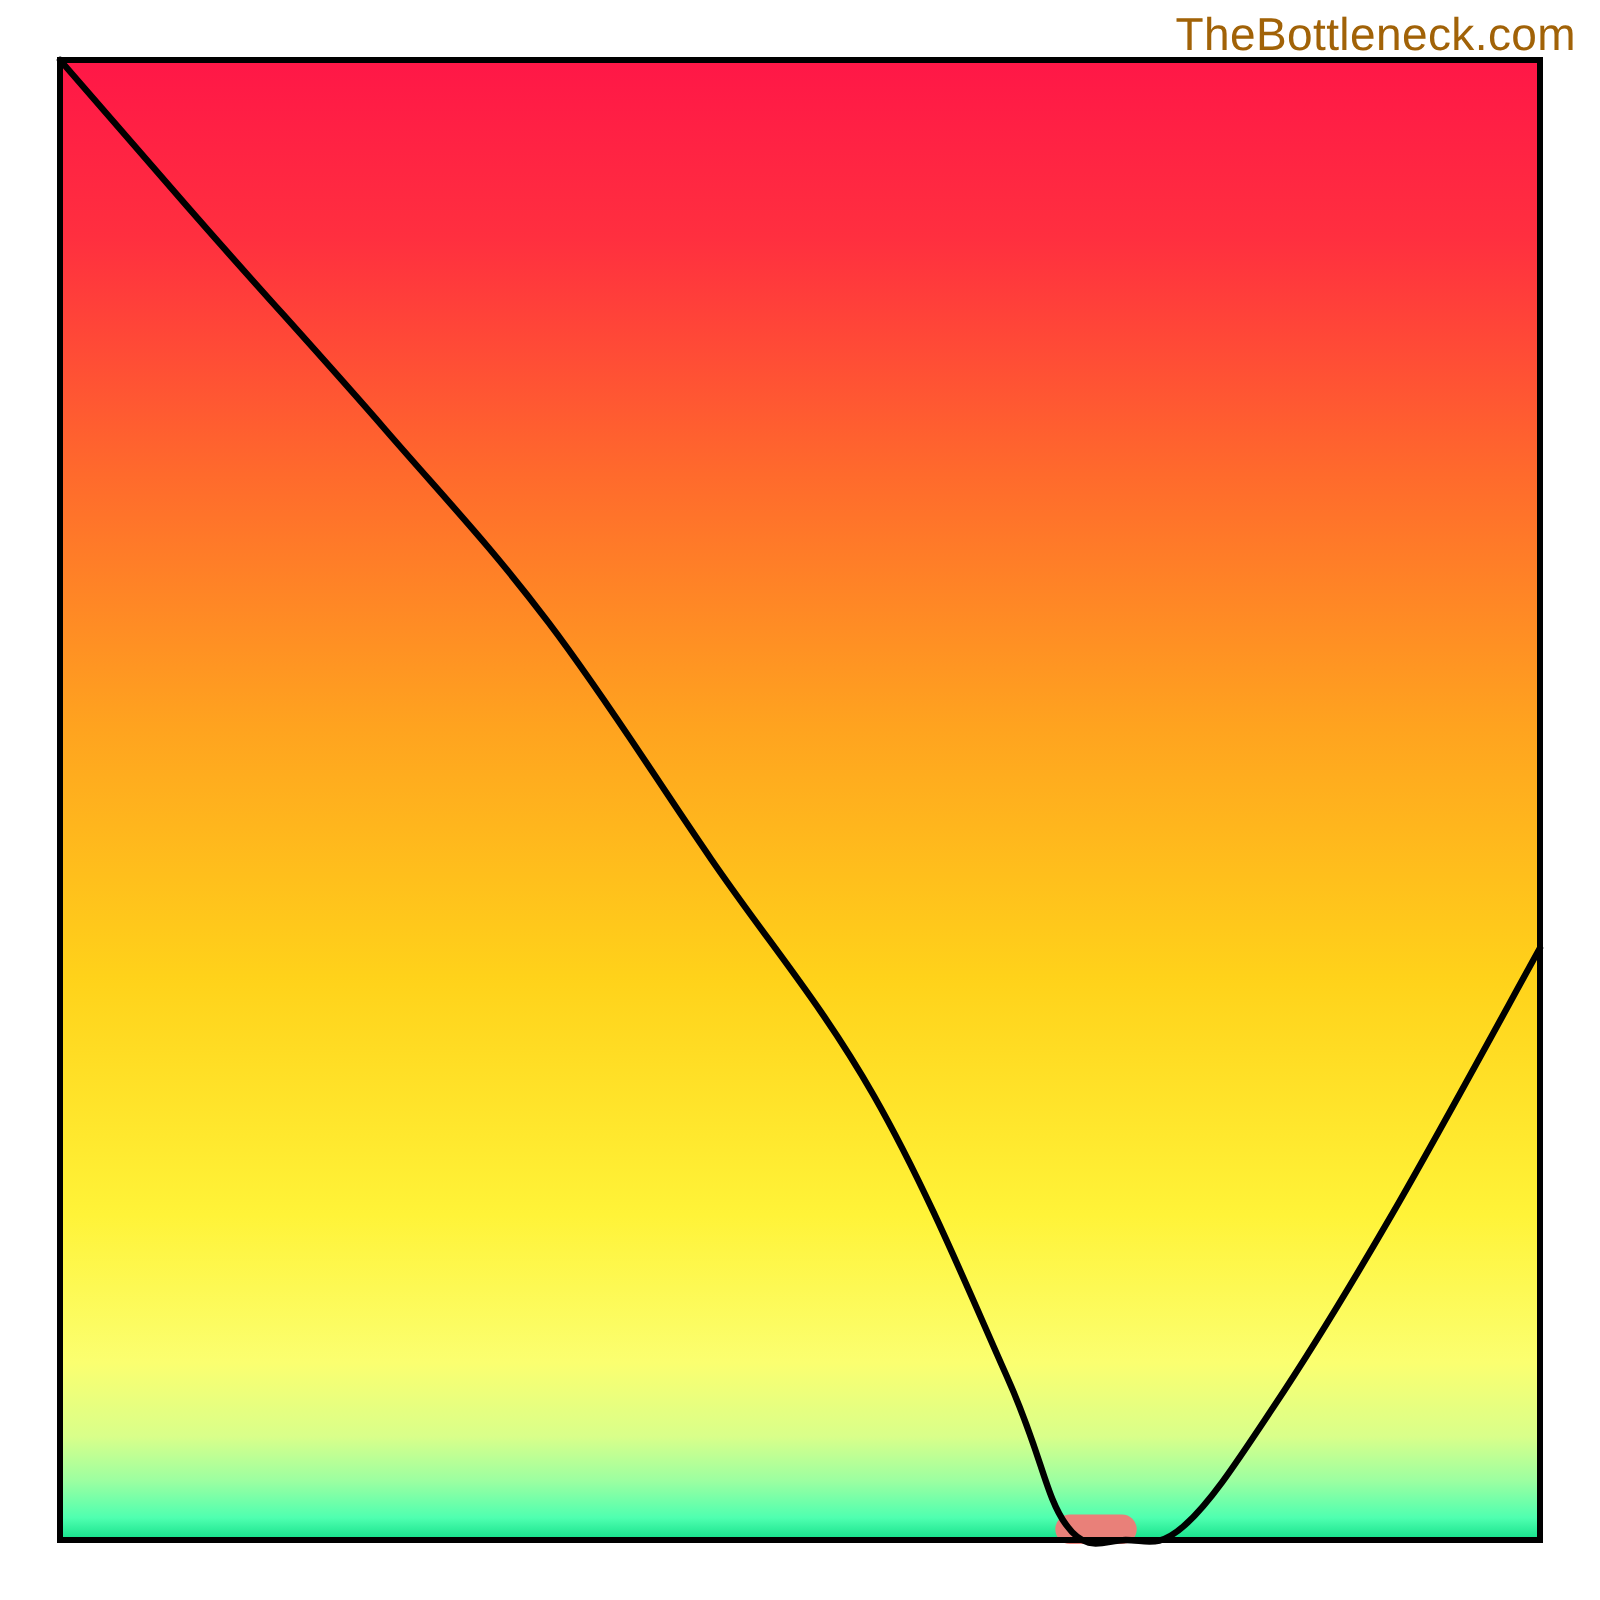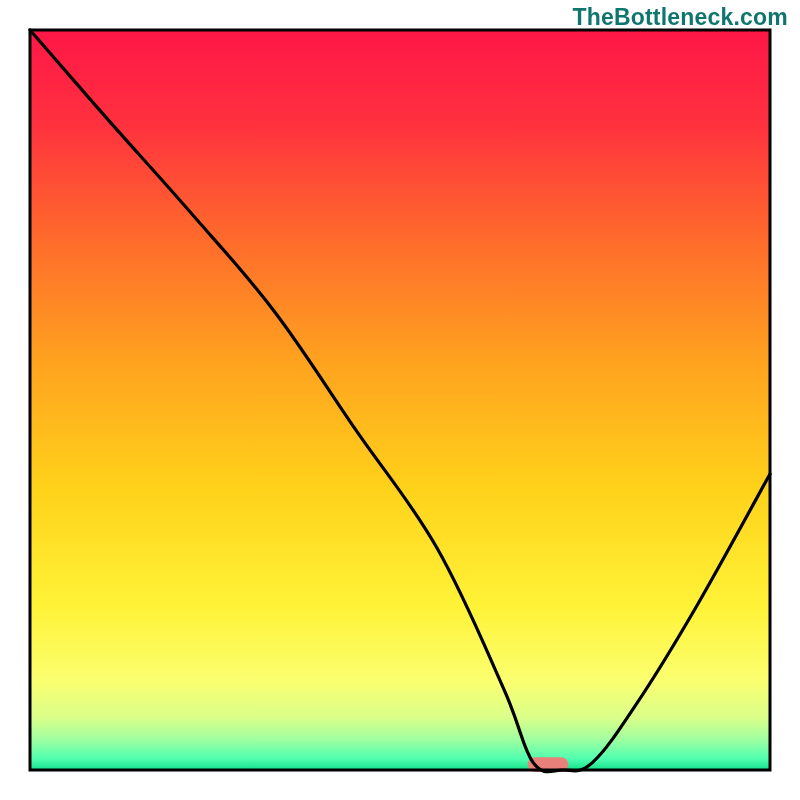--- a/index.html
+++ b/index.html
@@ -12,23 +12,23 @@
   }
   .container {
     position: relative;
     width: 800px;
     height: 800px;
   }
   .watermark {
     position: absolute;
     top: 4px;
     right: 12px;
-    color: #0f766e;
+    color: #a16207;
     font-size: 23px;
-    font-weight: 700;
+    font-weight: 400;
     letter-spacing: 0.2px;
     z-index: 10;
   }
   svg {
     position: absolute;
     inset: 0;
     width: 800px;
     height: 800px;
   }
 </style>

